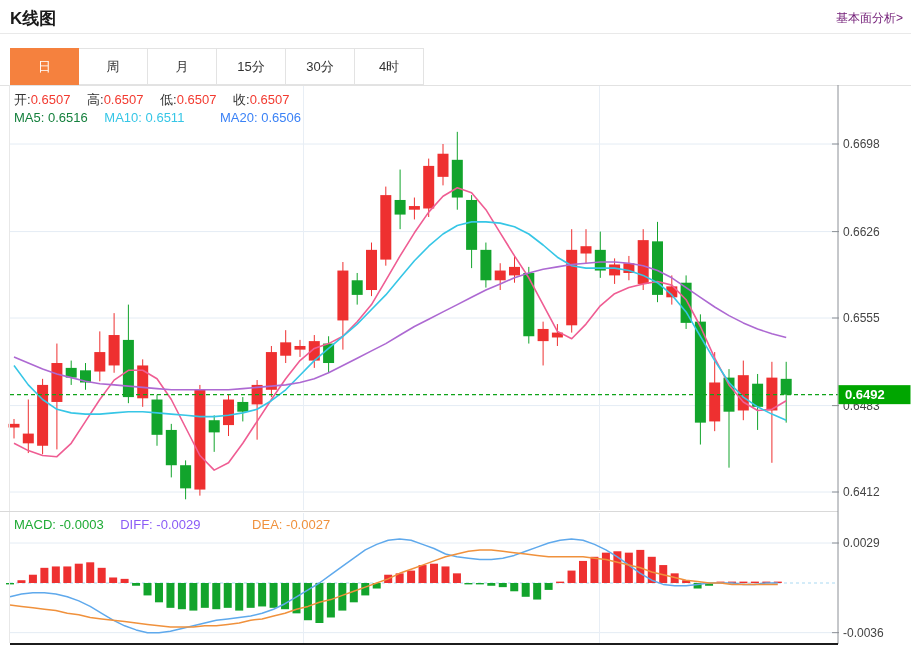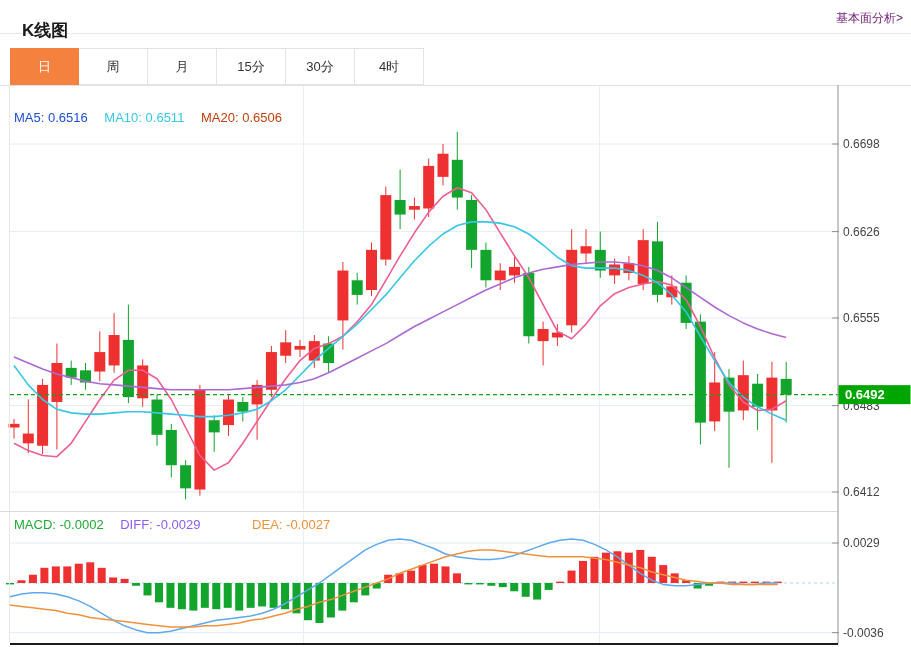--- a/index.html
+++ b/index.html
@@ -1,19 +1,19 @@
 <!DOCTYPE html>
 <html><head>
 <meta charset="utf-8">
 <style>
   html,body{margin:0;padding:0;background:#fff;}
   .page{position:relative;width:911px;height:647px;background:#fff;overflow:hidden;
         font-family:"Liberation Sans","DejaVu Sans",sans-serif;}
   .header{position:relative;height:33px;border-bottom:1px solid #e9e9e9;}
-  .page-title{position:absolute;left:10px;top:7px;font-size:17px;font-weight:bold;color:#1a1a1a;margin:12px;}
+  .page-title{position:absolute;left:10px;top:7px;font-size:17px;font-weight:bold;color:#1a1a1a;margin:0;}
   .fund-link{position:absolute;right:8px;top:10px;font-size:12px;color:#999;text-decoration:none;}
   .tabs{position:absolute;left:10px;top:48px;display:flex;}
   .tab{width:69px;height:37px;line-height:35px;box-sizing:border-box;text-align:center;
        font-size:13px;color:#333;background:#fff;border:1px solid #e3e3e3;border-left:none;cursor:pointer;}
   .tab:first-child{border-left:1px solid #e3e3e3;}
   .tab.active{color:#fff;border-color:transparent;}
   .chart-wrap{position:absolute;left:0;top:85px;width:911px;height:562px;}
   #chart-svg{position:absolute;left:0;top:0;}
   .legend{position:absolute;font-size:13px;white-space:nowrap;}
   .legend .li{margin-right:13px;}
@@ -272,26 +272,32 @@
           <text x="843" y="462" font-size="12" fill="#444444">0.0029</text>
           <line x1="832" y1="547.6551724137931" x2="839" y2="547.6551724137931" stroke="#8c9096"></line>
           <text x="843" y="551.6551724137931" font-size="12" fill="#444444">-0.0036</text>
         </g>
         <g>
           <rect x="838.5" y="300.15734265734244" width="72" height="19" fill="#00a600"></rect>
           <text x="845" y="314.15734265734244" font-size="13" font-weight="bold" fill="#ffffff">0.6492</text>
         </g>
       </svg>
 
+    <div class="legend legend-ohlc">
+      <span class="li"><span class="lab">开:</span><span style="color: rgb(242, 58, 48);">0.6507</span></span>
+      <span class="li"><span class="lab">高:</span><span style="color: rgb(242, 58, 48);">0.6507</span></span>
+      <span class="li"><span class="lab">低:</span><span style="color: rgb(242, 58, 48);">0.6507</span></span>
+      <span class="li"><span class="lab">收:</span><span style="color: rgb(242, 58, 48);">0.6507</span></span>
+    </div>
 
     <div class="legend legend-ma">
-      <span class="li" style="color: #1d4ed8;"><span>MA5:</span> <span>0.6516</span></span>
+      <span class="li" style="color: #15803d;"><span>MA5:</span> <span>0.6516</span></span>
       <span class="li" style="color: rgb(54, 198, 230);"><span>MA10:</span> <span>0.6511</span></span>
-      <span class="li" style="color: #c2410c;"><span>MA20:</span> <span>0.6506</span></span>
+      <span class="li" style="color: #3b82f6; margin-left: 19px;"><span>MA20:</span> <span>0.6506</span></span>
     </div>
 
     <div class="legend legend-macd">
-      <span class="li" style="color: rgb(30, 170, 52);"><span>MACD:</span> <span>-0.0002</span></span>
+      <span class="li" style="color: rgb(30, 170, 52);"><span>MACD:</span> <span>-0.0003</span></span>
       <span class="li" style="color: #8b5cf6;"><span>DIFF:</span> <span>-0.0029</span></span>
       <span class="li" style="color: rgb(240, 145, 60); margin-left: 35px;"><span>DEA:</span> <span>-0.0027</span></span>
     </div>
   </div>
 </div>
 
 </body></html>

